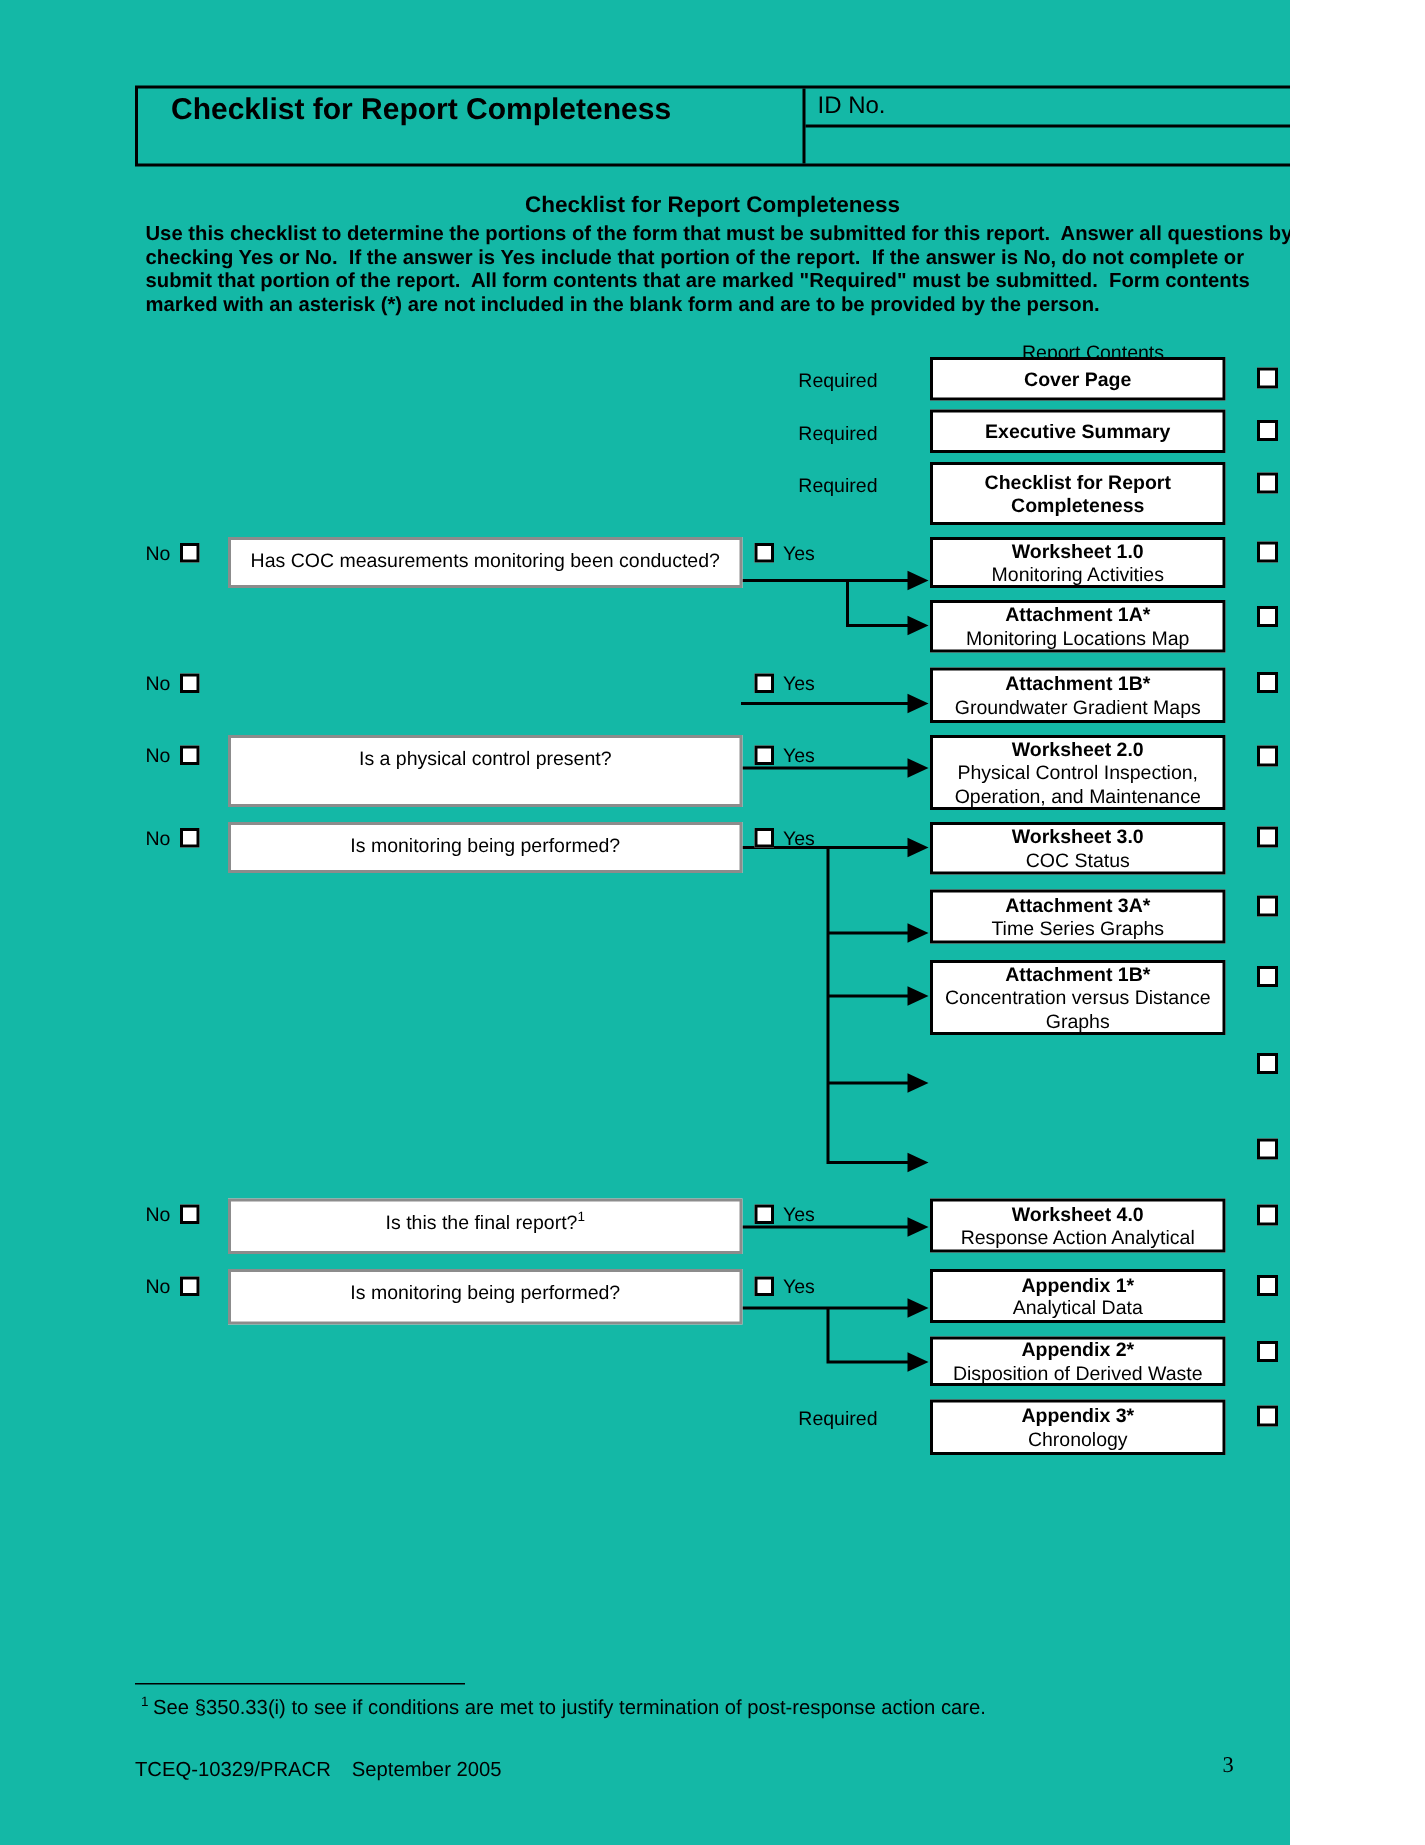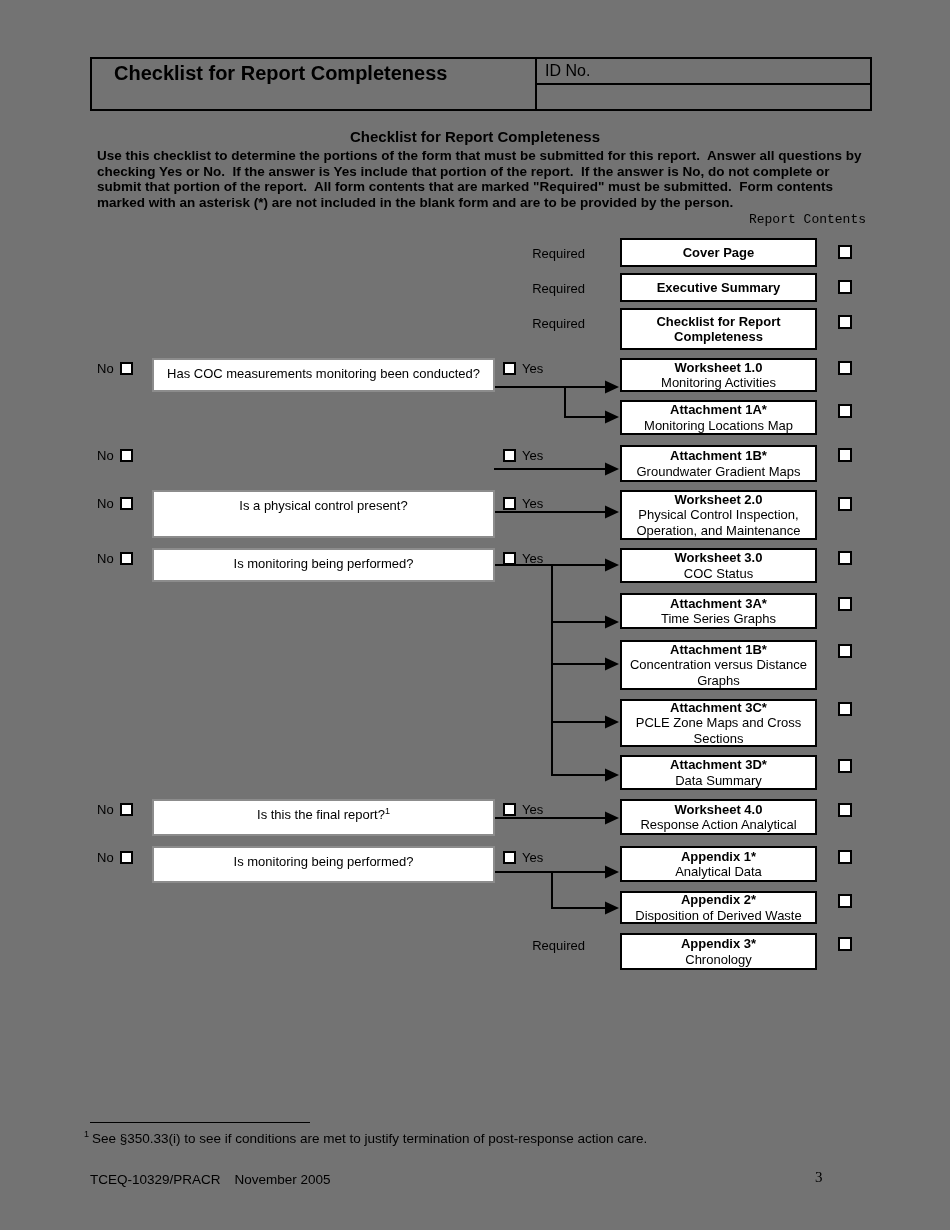--- a/index.html
+++ b/index.html
@@ -1,29 +1,29 @@
 <!DOCTYPE html>
 <html><head>
 <meta charset="utf-8">
 <style>
   html,body{margin:0;padding:0;background:#fff;}
   #page{
-    position:relative;width:950px;height:1230px;background:#737373;
+    position:relative;width:860px;height:1230px;background:#14b8a6;
     font-family:"Liberation Sans", sans-serif;color:#000;overflow:hidden;
   }
   
   .hdr{position:absolute;left:90px;top:57px;width:782px;height:54px;border:2px solid #000;box-sizing:border-box;}
   .hdr-title{position:absolute;left:22px;top:3px;font-size:20px;font-weight:bold;}
   .hdr-right{position:absolute;left:443px;top:0;right:0;bottom:0;border-left:2px solid #000;}
   .hdr-row{height:26px;border-bottom:2px solid #000;box-sizing:border-box;font-size:16px;padding-left:8px;line-height:24px;}
   .hdr-row2{height:24px;font-size:16px;padding-left:8px;line-height:24px;}
   
   .sec-title{position:absolute;left:90px;top:128px;width:770px;text-align:center;font-size:15px;font-weight:bold;}
   .intro{position:absolute;left:97px;top:148px;width:765px;font-size:13.5px;line-height:15.6px;white-space:pre-wrap;font-weight:bold;}
-  .col-label{position:absolute;right:84px;top:212px;font-size:13px;font-family:Liberation Mono, monospace;}
+  .col-label{position:absolute;right:84px;top:227px;font-size:13px;}
   
   .req{position:absolute;left:480px;width:105px;text-align:right;font-size:13px;}
   
   .qbox{position:absolute;left:152px;width:343px;border:2px solid #8c8c8c;box-sizing:border-box;
         text-align:center;font-size:13px;padding-top:6px;background:#fff;}
   
   .cbox{position:absolute;left:620px;width:197px;border:2px solid #000;box-sizing:border-box;
         display:flex;flex-direction:column;justify-content:center;text-align:center;
         font-size:13px;line-height:15.5px;padding:2px 4px;background:#fff;}
   .cbt{font-weight:bold;}
@@ -31,21 +31,21 @@
   .cb{position:absolute;left:838px;width:14px;height:14px;border:2px solid #000;box-sizing:border-box;background:#fff;}
   .nolbl,.yeslbl{position:absolute;display:flex;align-items:center;gap:6px;font-size:13px;}
   .cbi{width:13px;height:13px;border:2px solid #000;box-sizing:border-box;background:#fff;flex:none;}
   .nolbl{left:97px;}
   .yeslbl{left:503px;}
   sup.fnref{font-size:9px;vertical-align:super;line-height:0;}
   
   #flows{position:absolute;left:0;top:0;width:950px;height:1230px;pointer-events:none;}
   
   .fn-rule{position:absolute;left:90px;top:1122px;width:220px;height:1px;background:#000;}
-  .fn{position:absolute;left:84px;top:1129px;font-size:13.5px;text-align:center;}
+  .fn{position:absolute;left:94px;top:1129px;font-size:13.5px;text-align:center;}
   .fn sup{font-size:9px;vertical-align:super;margin-right:3px;}
   .footer{position:absolute;left:90px;top:1172px;font-size:13.5px;}
   .footer .fdate{margin-left:14px;}
   .pageno{position:absolute;left:815px;top:1169px;font-size:15px;font-family:"Liberation Serif", serif;}
 </style>
 </head>
 <body>
 
 <div id="page">
 
@@ -197,28 +197,20 @@
     <div>COC Status</div>
   </div>
   <div class="cbox" style="top:593px;height:36px">
     <div class="cbt">Attachment 3A*</div>
     <div>Time Series Graphs</div>
   </div>
   <div class="cbox" style="top:640px;height:50px">
     <div class="cbt">Attachment 1B*</div>
     <div>Concentration versus Distance Graphs</div>
   </div>
-  <div class="cbox" style="top:699px;height:48px">
-    <div class="cbt">Attachment 3C*</div>
-    <div>PCLE Zone Maps and Cross Sections</div>
-  </div>
-  <div class="cbox" style="top:755px;height:35px">
-    <div class="cbt">Attachment 3D*</div>
-    <div>Data Summary</div>
-  </div>
   <div class="cbox" style="top:799px;height:36px">
     <div class="cbt">Worksheet 4.0</div>
     <div>Response Action Analytical</div>
   </div>
   <div class="cbox" style="top:846px;height:36px">
     <div class="cbt">Appendix 1*</div>
     <div>Analytical Data</div>
   </div>
   <div class="cbox" style="top:891px;height:33px">
     <div class="cbt">Appendix 2*</div>
@@ -244,17 +236,17 @@
   <div class="cb" style="top:803px"></div>
   <div class="cb" style="top:850px"></div>
   <div class="cb" style="top:894px"></div>
   <div class="cb" style="top:937px"></div>
 
   <div class="fn-rule"></div>
   <div class="fn">
     <sup>1</sup><span>See §350.33(i) to see if conditions are met to justify termination of post-response action care.</span>
   </div>
   <div class="footer">
-    <span>TCEQ-10329/PRACR</span><span class="fdate">November 2005</span>
+    <span>TCEQ-10329/PRACR</span><span class="fdate">September 2005</span>
   </div>
   <div class="pageno">3</div>
 
 </div>
 
 </body></html>

